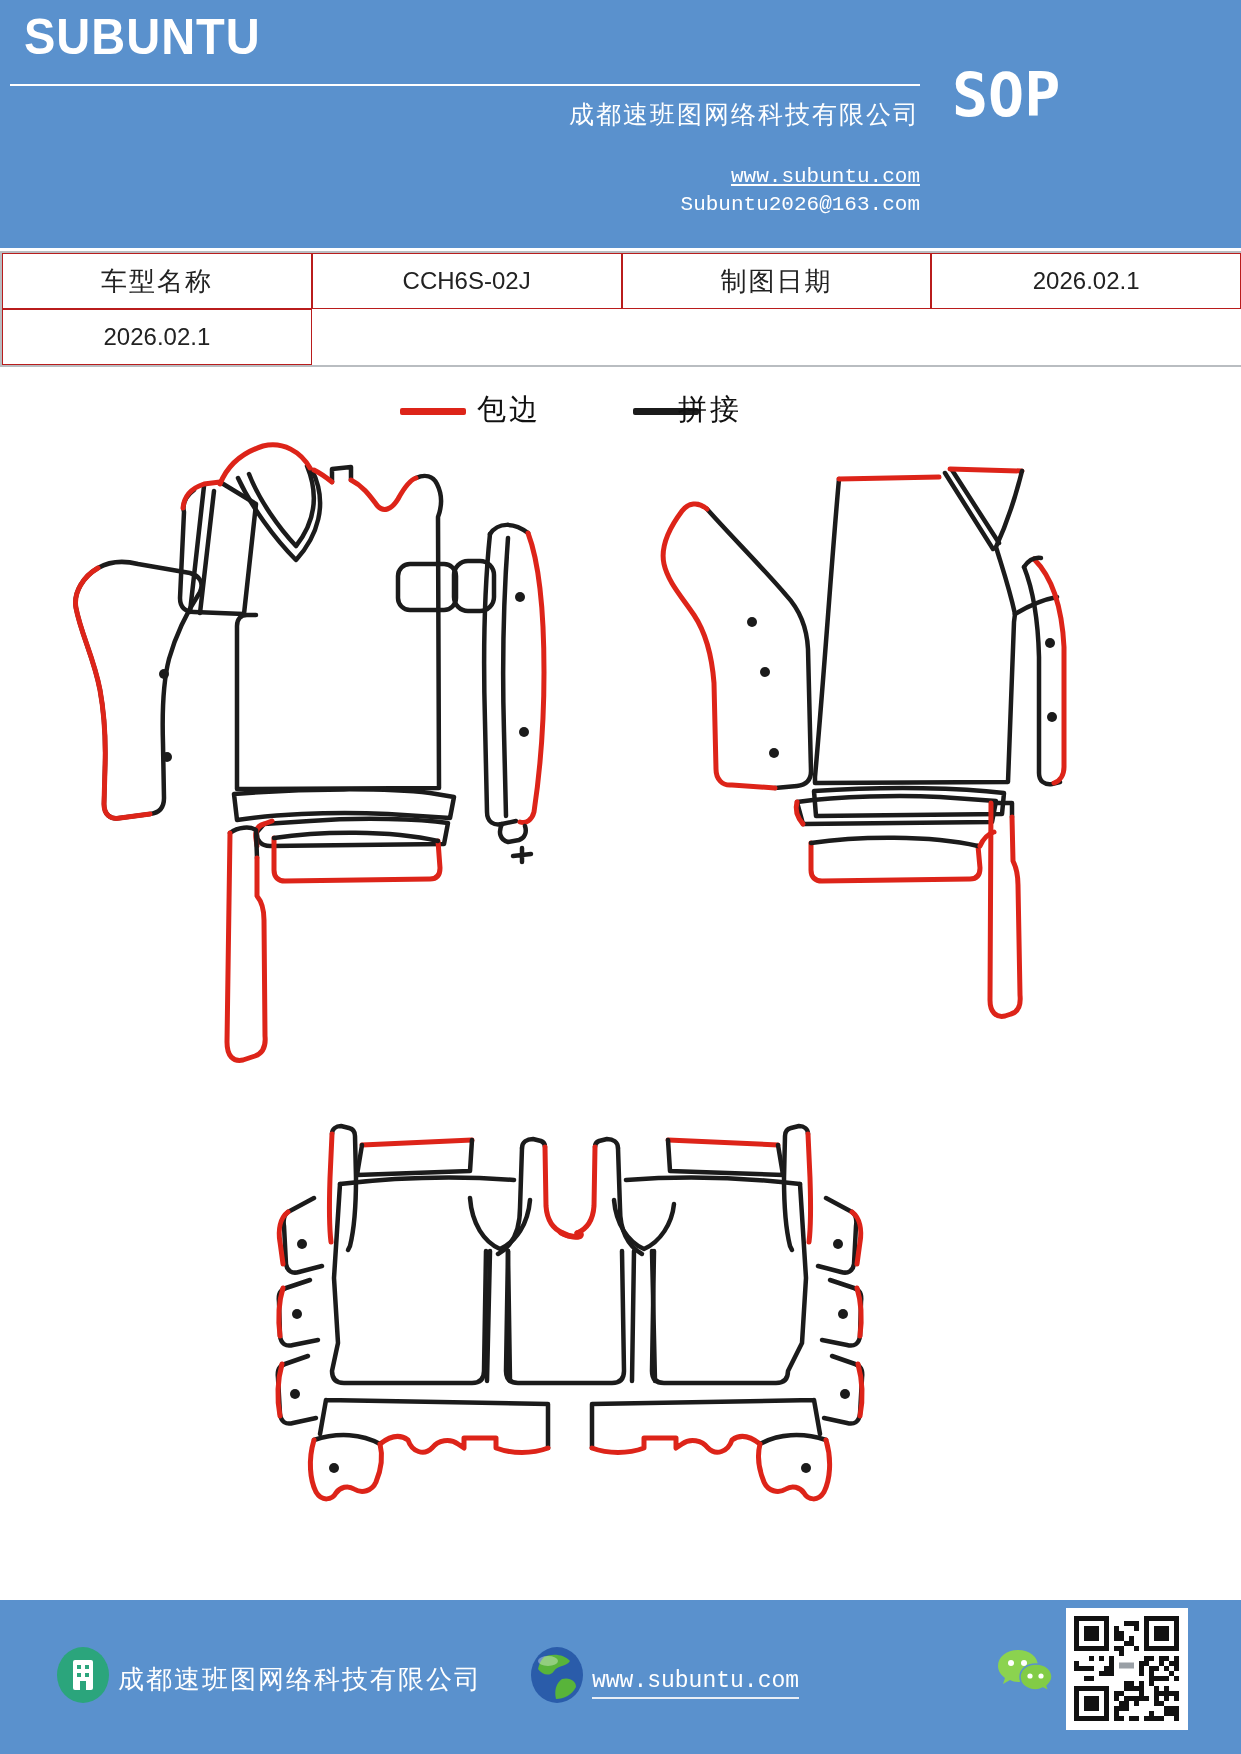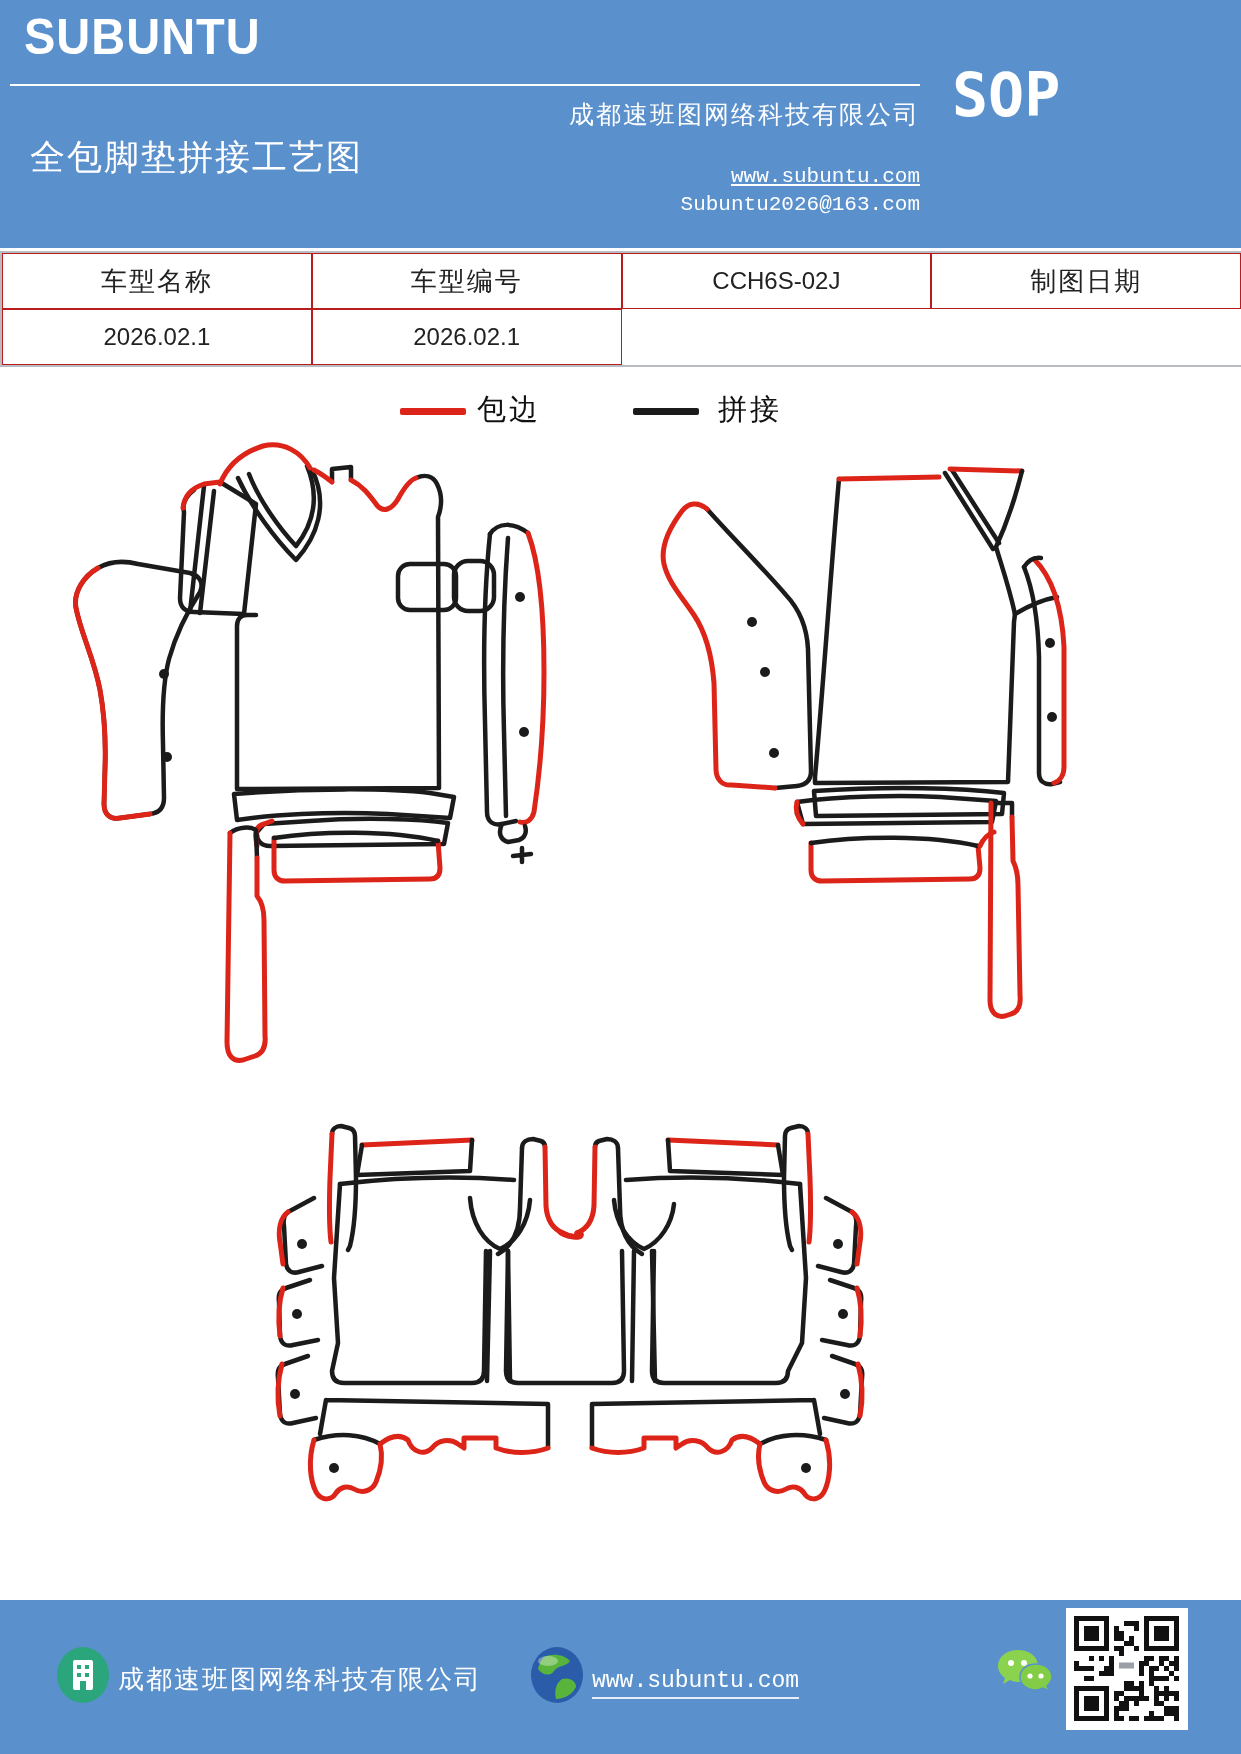--- a/index.html
+++ b/index.html
@@ -28,21 +28,21 @@
        color:#222;background:#fff;}
   .cell.lab{font-size:26px;font-family:"Liberation Serif","DejaVu Serif",serif;letter-spacing:2px;}
   .cell.val{font-size:24px;font-family:"Liberation Sans",sans-serif;}
   
   .legend{position:absolute;left:0;top:388px;width:1241px;height:40px;}
   .sw{position:absolute;top:20px;width:66px;height:7px;border-radius:2px;}
   .sw.red{left:400px;background:#dd2419;}
   .sw.blk{left:633px;background:#1b1b1b;}
   .lg-lab{position:absolute;top:2px;font-size:29px;color:#111;
           font-family:"Liberation Serif","DejaVu Serif",serif;letter-spacing:3px;}
-  .lg-lab.a{left:477px;} .lg-lab.b{left:718px;}
+  .lg-lab.a{left:477px;} .lg-lab.b{left:678px;}
   
   .diag{position:absolute;}
   .diag path,.diag rect{fill:none;stroke-linecap:round;stroke-linejoin:round;}
   .k{stroke:#1b1b1b;stroke-width:4.5px;}
   .r{stroke:#dd2419;stroke-width:5px;}
   .dot{fill:#1b1b1b;stroke:none;}
   
   .ftr{position:absolute;left:0;top:1600px;width:1241px;height:154px;background:#5a91cd;}
   .ftr-company{position:absolute;left:118px;top:1662px;color:#fff;font-size:26px;
                font-family:"Liberation Serif","DejaVu Serif",serif;letter-spacing:2px;}
@@ -53,29 +53,27 @@
 </style>
 </head>
 <body>
 
 <div id="page">
 
   <div class="hdr">
     <div class="brand">SUBUNTU</div>
     <div class="hdr-line"></div>
     <div class="hdr-company">成都速班图网络科技有限公司</div>
-    <div class="hdr-title">全包脚垫拼接工艺图</div>
     <div class="hdr-sop">SOP</div>
     <div class="hdr-web">www.subuntu.com</div>
     <div class="hdr-mail">Subuntu2026@163.com</div>
   </div>
 
   <div class="tbl">
     <div class="cell lab">车型名称</div>
-    <div class="cell lab">车型编号</div>
     <div class="cell val">CCH6S-02J</div>
     <div class="cell lab">制图日期</div>
     <div class="cell val">2026.02.1</div>
     <div class="cell val">2026.02.1</div>
   </div>
 
   <div class="legend">
     <div class="sw red"></div>
     <div class="lg-lab a">包边</div>
     <div class="sw blk"></div>

